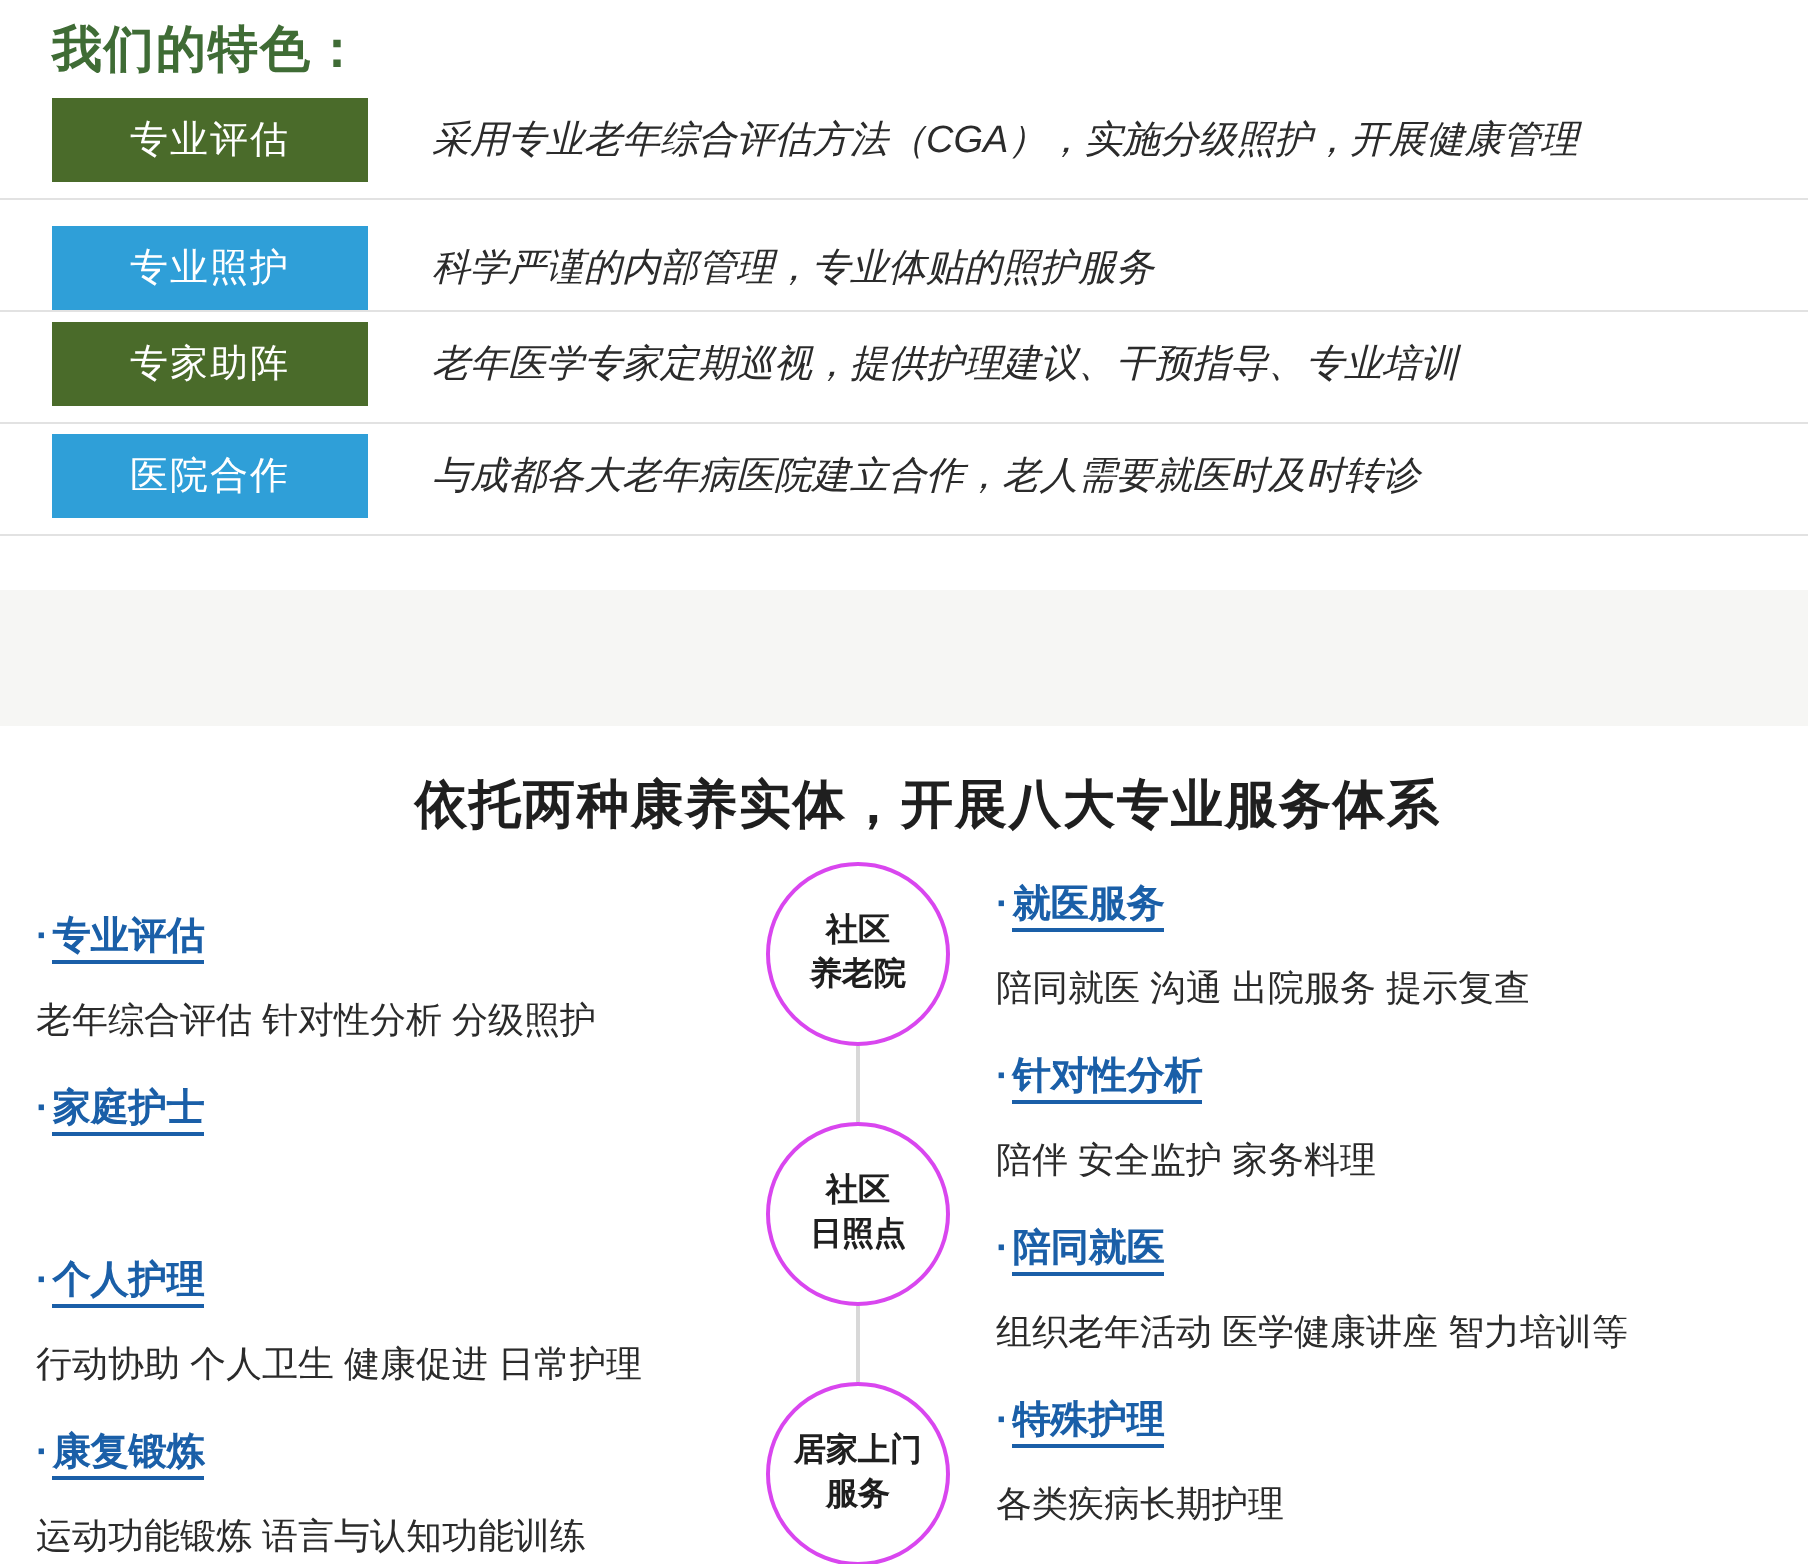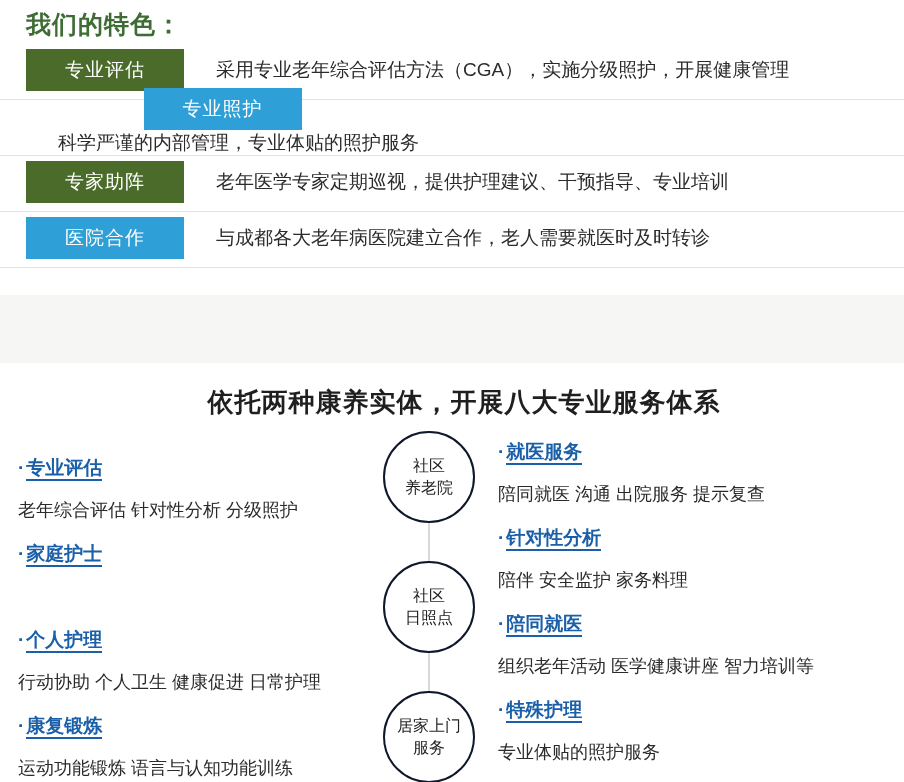--- a/index.html
+++ b/index.html
@@ -51,20 +51,21 @@
     letter-spacing: 1px;
     flex: 0 0 auto;
   }
   .tag-green { background: #4a6b2a; }
   .tag-blue  { background: #2f9fd8; }
   .feature-desc {
     margin-left: 32px;
     font-size: 19px;
     color: #2b2b2b;
     white-space: nowrap;
+    font-style: italic;
   }
   .divider {
     position: absolute;
     left: 0;
     width: 904px;
     height: 1px;
     background: #e2e2e2;
   }
 
   
@@ -119,29 +120,29 @@
     left: 383px; top: 68px;
     width: 96px;
     height: 340px;
   }
   .circle {
     position: absolute;
     left: 0;
     width: 92px;
     height: 92px;
     border-radius: 50%;
-    border: 2px solid #0f172a;
+    border: 2px solid #d946ef;
     background: #ffffff;
     display: flex;
     flex-direction: column;
     align-items: center;
     justify-content: center;
     font-size: 16px;
     color: #1f1f1f;
-    font-weight: normal;
+    font-weight: bold;
     line-height: 1.35;
   }
   .circle span { display: block; white-space: nowrap; }
   .connector {
     position: absolute;
     left: 45px;
     width: 2px;
     background: #d8d8d8;
   }
 </style>
@@ -153,21 +154,21 @@
   <div id="top-section">
 
     <div class="top-title">我们的特色：</div>
 
     <div class="feature-row" style="top:48px;">
       <div class="feature-tag tag-green">专业评估</div>
       <div class="feature-desc">采用专业老年综合评估方法（CGA），实施分级照护，开展健康管理</div>
     </div>
     <div class="divider" style="top:99px;"></div>
 
-    <div class="feature-row" style="top:88px;flex-direction:column;">
+    <div class="feature-row" style="top:112px;">
       <div class="feature-tag tag-blue">专业照护</div>
       <div class="feature-desc">科学严谨的内部管理，专业体贴的照护服务</div>
     </div>
     <div class="divider" style="top:155px;"></div>
 
     <div class="feature-row" style="top:160px;">
       <div class="feature-tag tag-green">专家助阵</div>
       <div class="feature-desc">老年医学专家定期巡视，提供护理建议、干预指导、专业培训</div>
     </div>
     <div class="divider" style="top:211px;"></div>
@@ -246,18 +247,18 @@
       <div class="svc-block">
         <div class="svc-head">
           <span class="bullet">·</span><span class="u">陪同就医</span>
         </div>
         <div class="svc-body">组织老年活动 医学健康讲座 智力培训等</div>
       </div>
       <div class="svc-block">
         <div class="svc-head">
           <span class="bullet">·</span><span class="u">特殊护理</span>
         </div>
-        <div class="svc-body">专业体贴的照护服务</div>
+        <div class="svc-body">各类疾病长期护理</div>
       </div>
     </div>
 
   </div>
 </div>
 
 </body></html>

